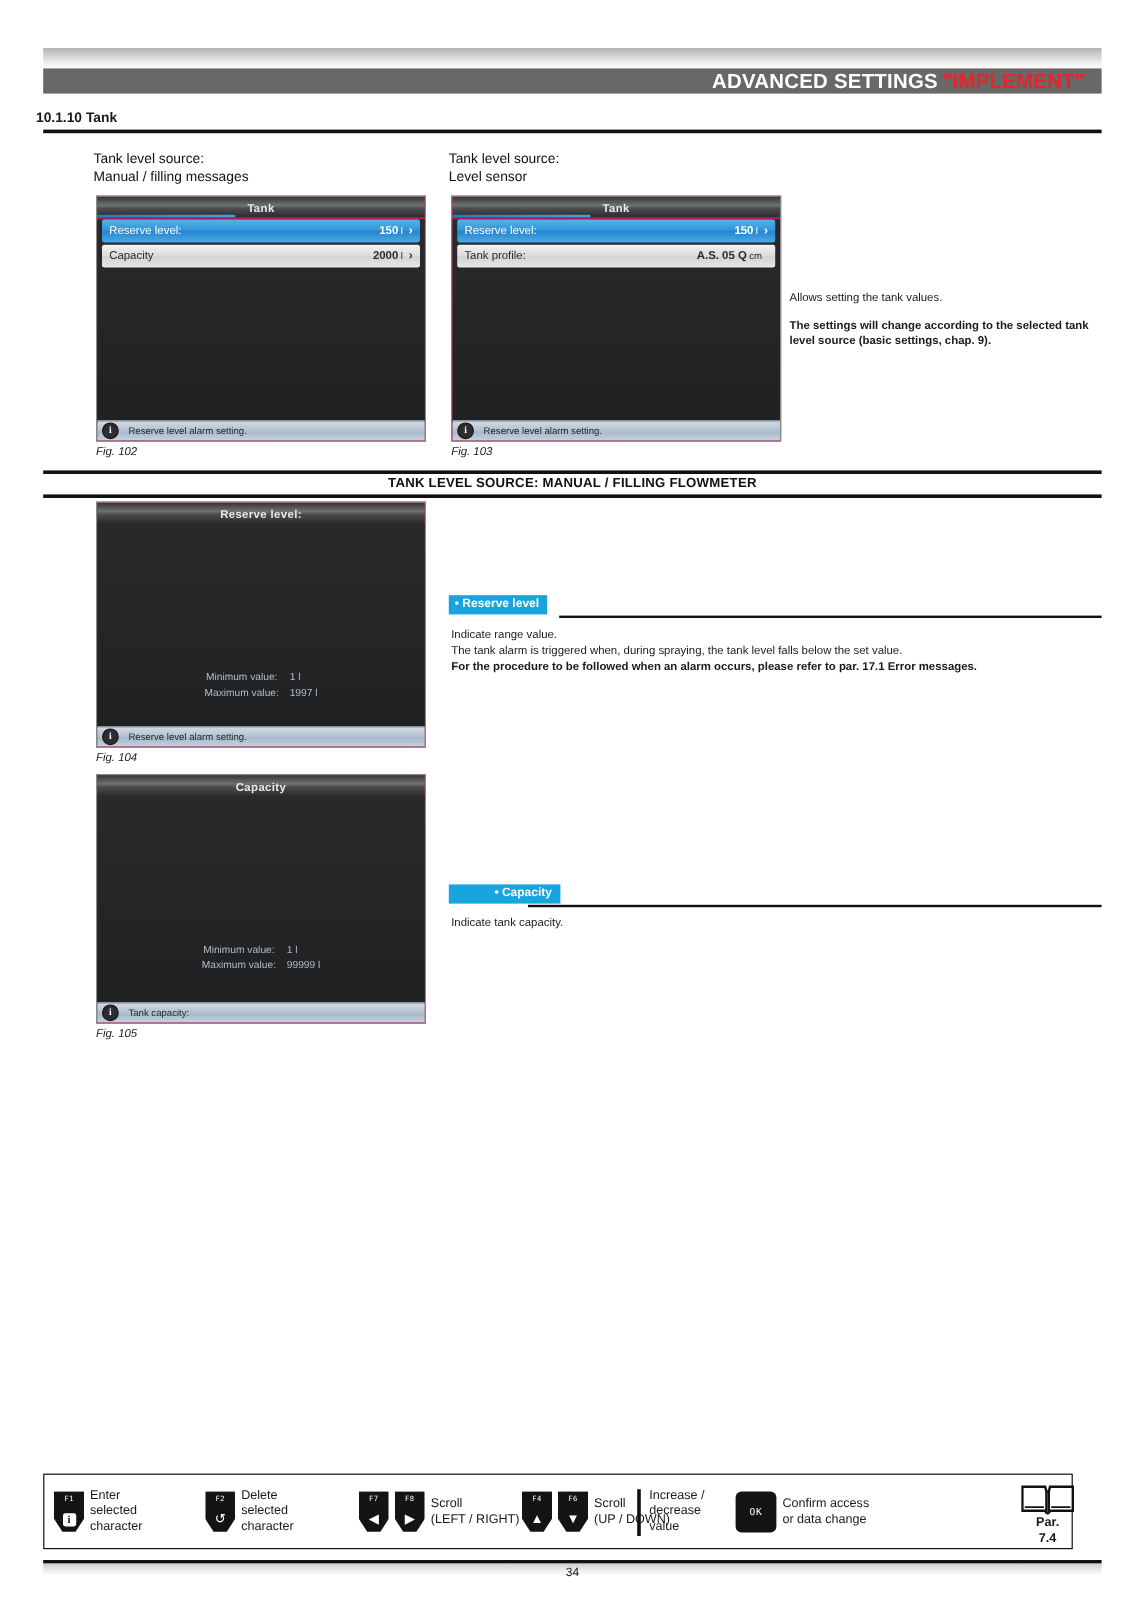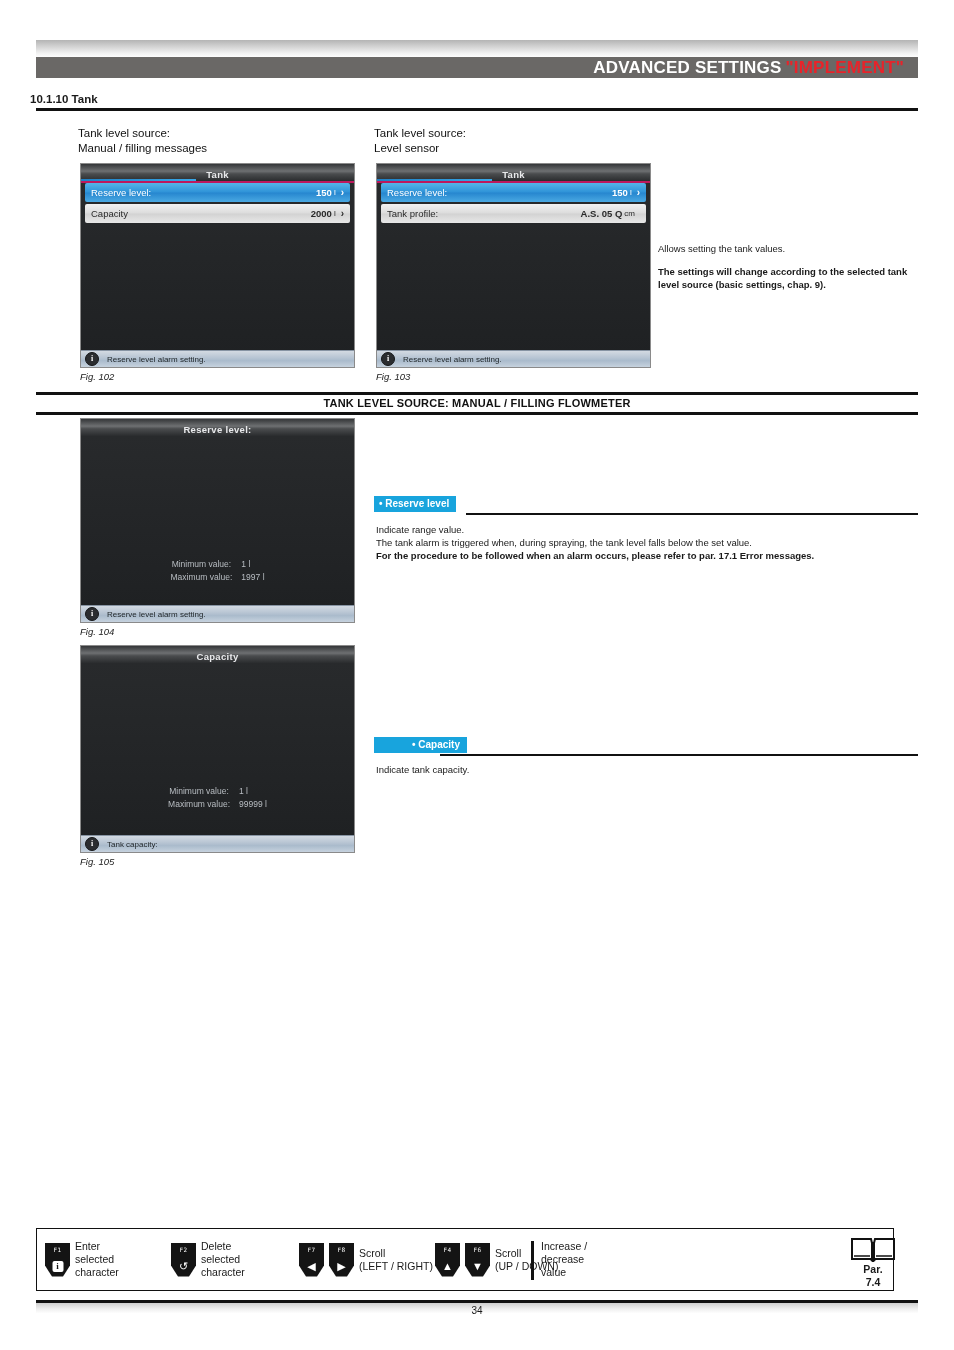--- a/index.html
+++ b/index.html
@@ -592,20 +592,27 @@
 (UP / DOWN)</div>
   </div>
 
   <div class="legend-sep" style="left:494px; top:12px; height:39px;"></div>
   <div class="legend-item" style="left:504px;">
     <div class="legend-text">Increase /
 decrease
 value</div>
   </div>
 
+  <div class="legend-item" style="left:576px;">
+    <div class="key wide">
+      <div class="oklabel">OK</div>
+    </div>
+    <div class="legend-text">Confirm access
+or data change</div>
+  </div>
 
 
   <div class="book-icon" style="left:814px; top:8px;">
     <svg width="44" height="26" viewBox="0 0 44 26" xmlns="http://www.w3.org/2000/svg">
       <path d="M1 2 L20 2 L21 6 L21 24 L20 22 L1 22 Z" fill="#ffffff" stroke="#111" stroke-width="2"></path>
       <path d="M43 2 L24 2 L23 6 L23 24 L24 22 L43 22 Z" fill="#ffffff" stroke="#111" stroke-width="2"></path>
       <path d="M21 6 L23 6" stroke="#111" stroke-width="2"></path>
       <path d="M21 24 L23 24" stroke="#111" stroke-width="2"></path>
       <path d="M3 19 L19 19" stroke="#111" stroke-width="1.5"></path>
       <path d="M25 19 L41 19" stroke="#111" stroke-width="1.5"></path>

